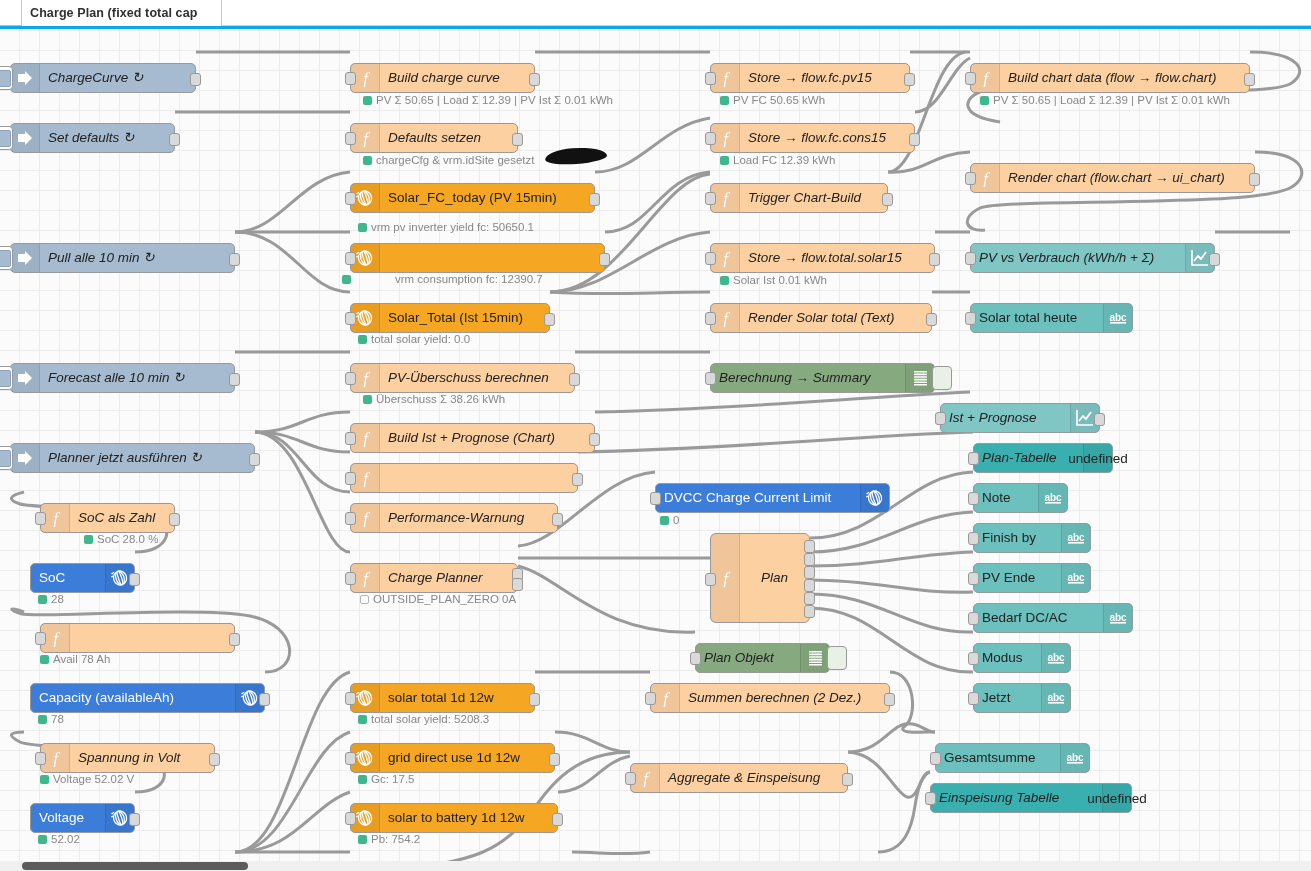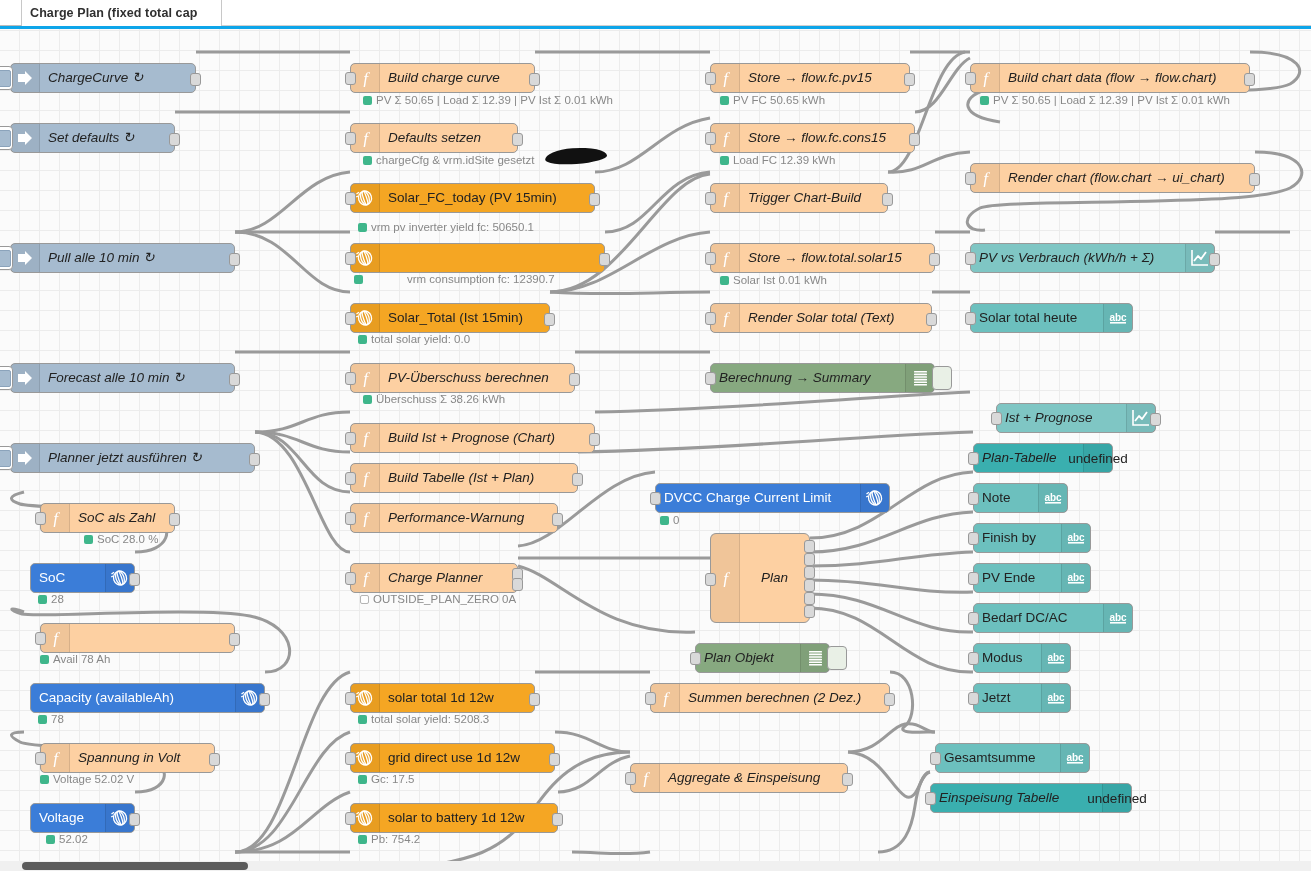--- a/index.html
+++ b/index.html
@@ -447,21 +447,20 @@
         <span class="label">Build Ist + Prognose (Chart)</span>
         <span class="port in"></span>
         <span class="port out" style="top: 9px;"></span>
       </div>
       <div class="node n-func" style="left: 350px; top: 437px; width: 228px;">
         <span class="icon-box left">
           <svg class="gi" width="13" height="17" viewBox="0 0 13 17">
             <text x="6.5" y="14" font-size="17" font-style="italic" font-family="Liberation Serif, serif" fill="#fff" text-anchor="middle">f</text>
           </svg>
         </span>
-        <span class="label">Build Tabelle (Ist + Plan)</span>
         <span class="port in"></span>
         <span class="port out" style="top: 9px;"></span>
       </div>
       <div class="node n-func" style="left: 350px; top: 477px; width: 208px;">
         <span class="icon-box left">
           <svg class="gi" width="13" height="17" viewBox="0 0 13 17">
             <text x="6.5" y="14" font-size="17" font-style="italic" font-family="Liberation Serif, serif" fill="#fff" text-anchor="middle">f</text>
           </svg>
         </span>
         <span class="label">Performance-Warnung</span>
@@ -712,21 +711,21 @@
       <div class="node n-uitext plain" style="left: 970px; top: 277px; width: 163px;">
         <span class="label">Solar total heute</span>
         <span class="icon-box right">
           <svg class="gi" width="22" height="16" viewBox="0 0 22 16">
             <text x="11" y="10.5" font-size="10" font-weight="bold" font-family="Liberation Sans, sans-serif" fill="#fff" text-anchor="middle">abc</text>
             <rect x="3" y="12" width="16" height="1.6" fill="#fff"></rect>
           </svg>
         </span>
         <span class="port in"></span>
       </div>
-      <div class="node n-uichart" style="left: 996px; top: 377px; width: 160px; justify-content: center;">
+      <div class="node n-uichart" style="left: 940px; top: 377px; width: 160px; justify-content: center;">
         <span class="label">Ist + Prognose</span>
         <span class="icon-box right">
           <svg class="gi" width="20" height="18" viewBox="0 0 20 18">
             <path d="M2 1 v15 h16" stroke="#fff" stroke-width="1.6" fill="none"></path>
             <path d="M4 12 L8 7 L11 10 L16 3" stroke="#fff" stroke-width="1.8" fill="none" stroke-linejoin="round"></path>
           </svg>
         </span>
         <span class="port in"></span>
         <span class="port out" style="top: 9px;"></span>
       </div>
@@ -817,21 +816,21 @@
         <span class="txt">PV Σ 50.65 | Load Σ 12.39 | PV Ist Σ 0.01 kWh</span>
       </div>
       <div class="status" style="left: 363px; top: 128px;">
         <span class="dot"></span>
         <span class="txt">chargeCfg &amp; vrm.idSite gesetzt</span>
       </div>
       <div class="status" style="left: 358px; top: 175px; margin-top: 20px;">
         <span class="dot"></span>
         <span class="txt">vrm pv inverter yield fc: 50650.1</span>
       </div>
-      <div class="status" style="left: 354px; top: 247px; gap: 44px;">
+      <div class="status" style="left: 342px; top: 247px; gap: 44px;">
         <span class="dot"></span>
         <span class="txt">vrm consumption fc: 12390.7</span>
       </div>
       <div class="status" style="left: 358px; top: 307px;">
         <span class="dot"></span>
         <span class="txt">total solar yield: 0.0</span>
       </div>
       <div class="status" style="left: 363px; top: 367px;">
         <span class="dot"></span>
         <span class="txt">Überschuss Σ 38.26 kWh</span>
@@ -849,21 +848,21 @@
         <span class="txt">Avail 78 Ah</span>
       </div>
       <div class="status" style="left: 38px; top: 687px;">
         <span class="dot"></span>
         <span class="txt">78</span>
       </div>
       <div class="status" style="left: 40px; top: 747px;">
         <span class="dot"></span>
         <span class="txt">Voltage 52.02 V</span>
       </div>
-      <div class="status" style="left: 46px; top: 807px;">
+      <div class="status" style="left: 38px; top: 807px;">
         <span class="dot"></span>
         <span class="txt">52.02</span>
       </div>
       <div class="status" style="left: 360px; top: 567px;">
         <span class="ring"></span>
         <span class="txt">OUTSIDE_PLAN_ZERO 0A</span>
       </div>
       <div class="status" style="left: 358px; top: 687px;">
         <span class="dot"></span>
         <span class="txt">total solar yield: 5208.3</span>

